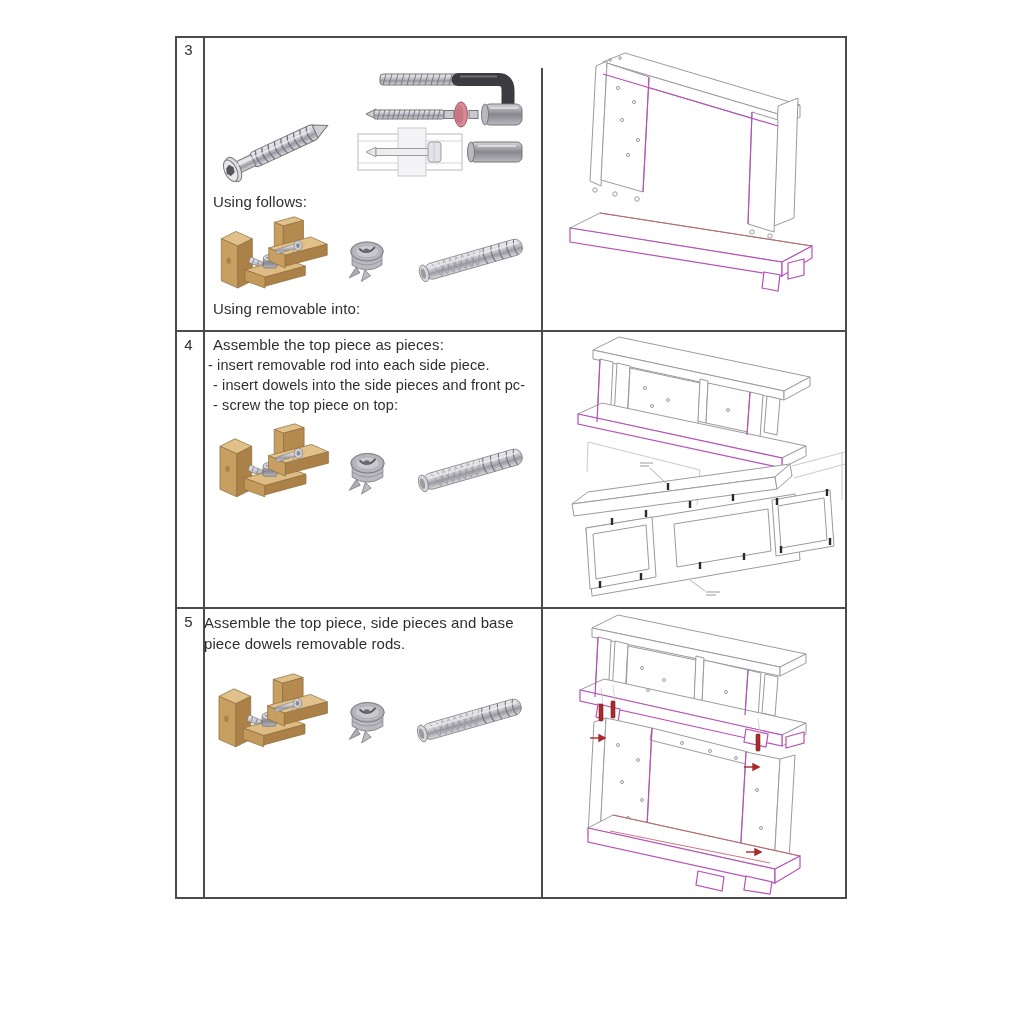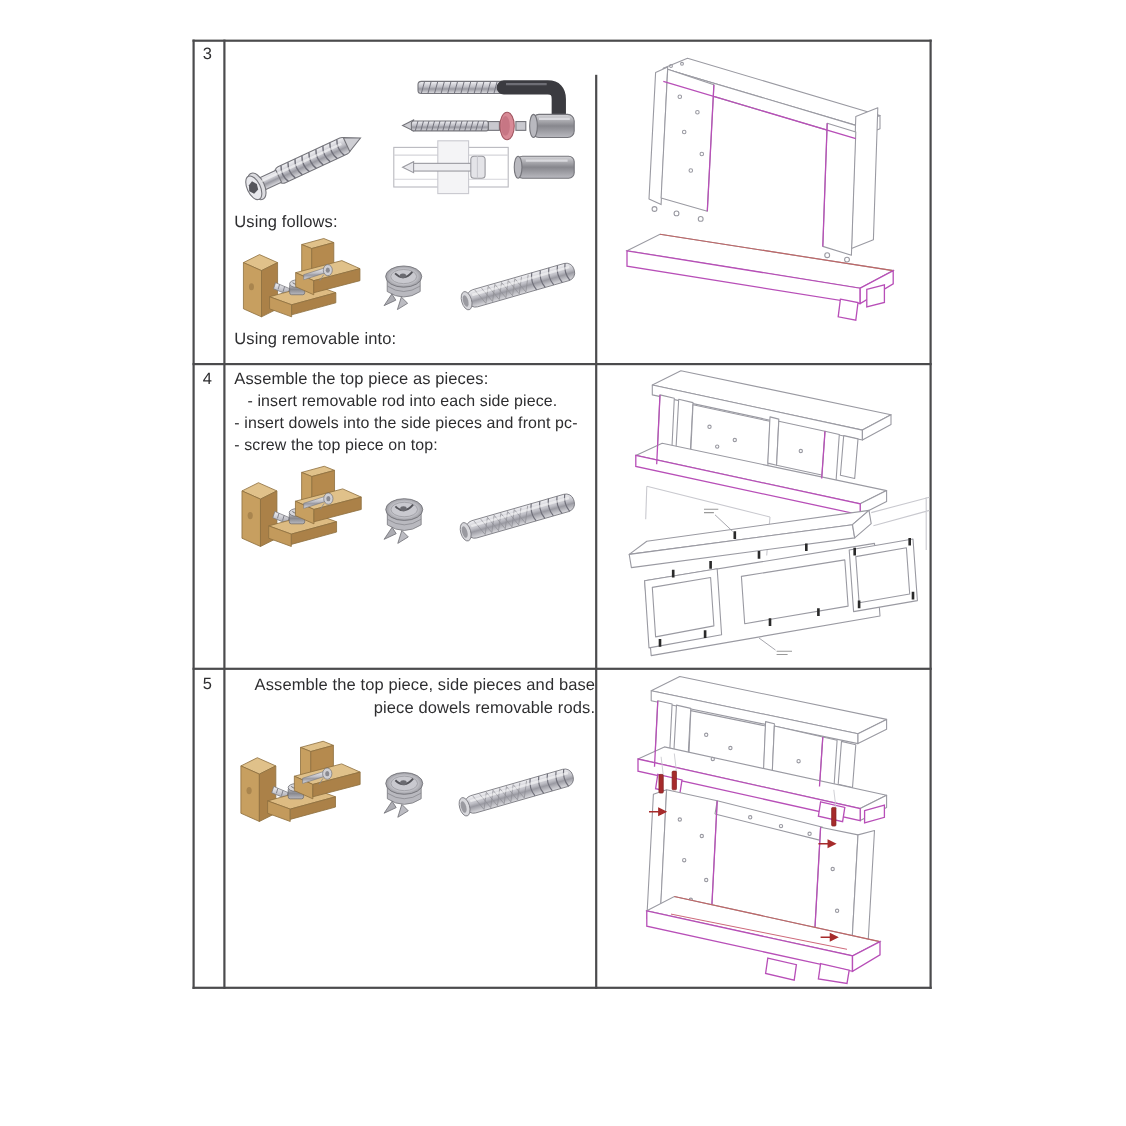--- a/index.html
+++ b/index.html
@@ -3,21 +3,21 @@
 <meta charset="utf-8">
 <style>
   html,body{margin:0;padding:0;background:#fff;}
   .canvas{position:relative;width:1024px;height:1024px;background:#ffffff;overflow:hidden;
           font-family:"Liberation Sans",sans-serif;color:#2e2e30;}
   .vline,.hline{position:absolute;background:#4b4b4d;}
   .vline{width:2px;} .hline{height:2px;}
   .txt{position:absolute;font-size:15px;line-height:20px;letter-spacing:.1px;white-space:nowrap;}
   .num{width:27px;text-align:center;}
   .bullets{font-size:14.5px;width:328px;overflow:hidden;}
-  .center2{width:337px;text-align:right;white-space:normal;line-height:21px;}
+  .center2{width:337px;text-align:left;white-space:normal;line-height:21px;}
   svg.layer{position:absolute;}
 </style>
 </head>
 <body>
 
 <div class="canvas">
 
   <svg width="0" height="0" style="position:absolute" aria-hidden="true">
     <defs>
       <linearGradient id="gSilver" x1="0" y1="0" x2="0" y2="1">
@@ -97,21 +97,21 @@
   <div class="vline" style="left:845px;top:36px;height:863px"></div>
   <div class="vline" style="left:203px;top:36px;height:863px"></div>
   <div class="vline" style="left:541px;top:68px;height:831px"></div>
 
   <div class="txt num" style="left:175px;top:40px">3</div>
   <div class="txt" style="left:213px;top:192px">Using follows:</div>
   <div class="txt" style="left:213px;top:299px">Using removable into:</div>
 
   <div class="txt num" style="left:175px;top:335px">4</div>
   <div class="txt" style="left:213px;top:335px">Assemble the top piece as pieces:</div>
-  <div class="txt bullets" style="left:225px;top:355px">- insert removable rod into each side piece.</div>
+  <div class="txt bullets" style="left:208px;top:355px">- insert removable rod into each side piece.</div>
   <div class="txt bullets" style="left:213px;top:395px">- screw the top piece on top:</div>
   <div class="txt bullets" style="left:213px;top:375px">- insert dowels into the side pieces and front pc-</div>
 
   <div class="txt num" style="left:175px;top:612px">5</div>
   <div class="txt center2" style="left:204px;top:612px">Assemble the top piece, side pieces and base</div>
   <div class="txt center2" style="left:204px;top:633px">piece dowels removable rods.</div>
 
   <svg class="layer" style="left:205px;top:52px" width="338" height="276" viewBox="205 52 338 276">
     <g transform="translate(228,172) rotate(-25)" stroke="#75757b">
       <rect x="26" y="-8" width="72" height="16" rx="5" fill="url(#gSilver)"></rect>

